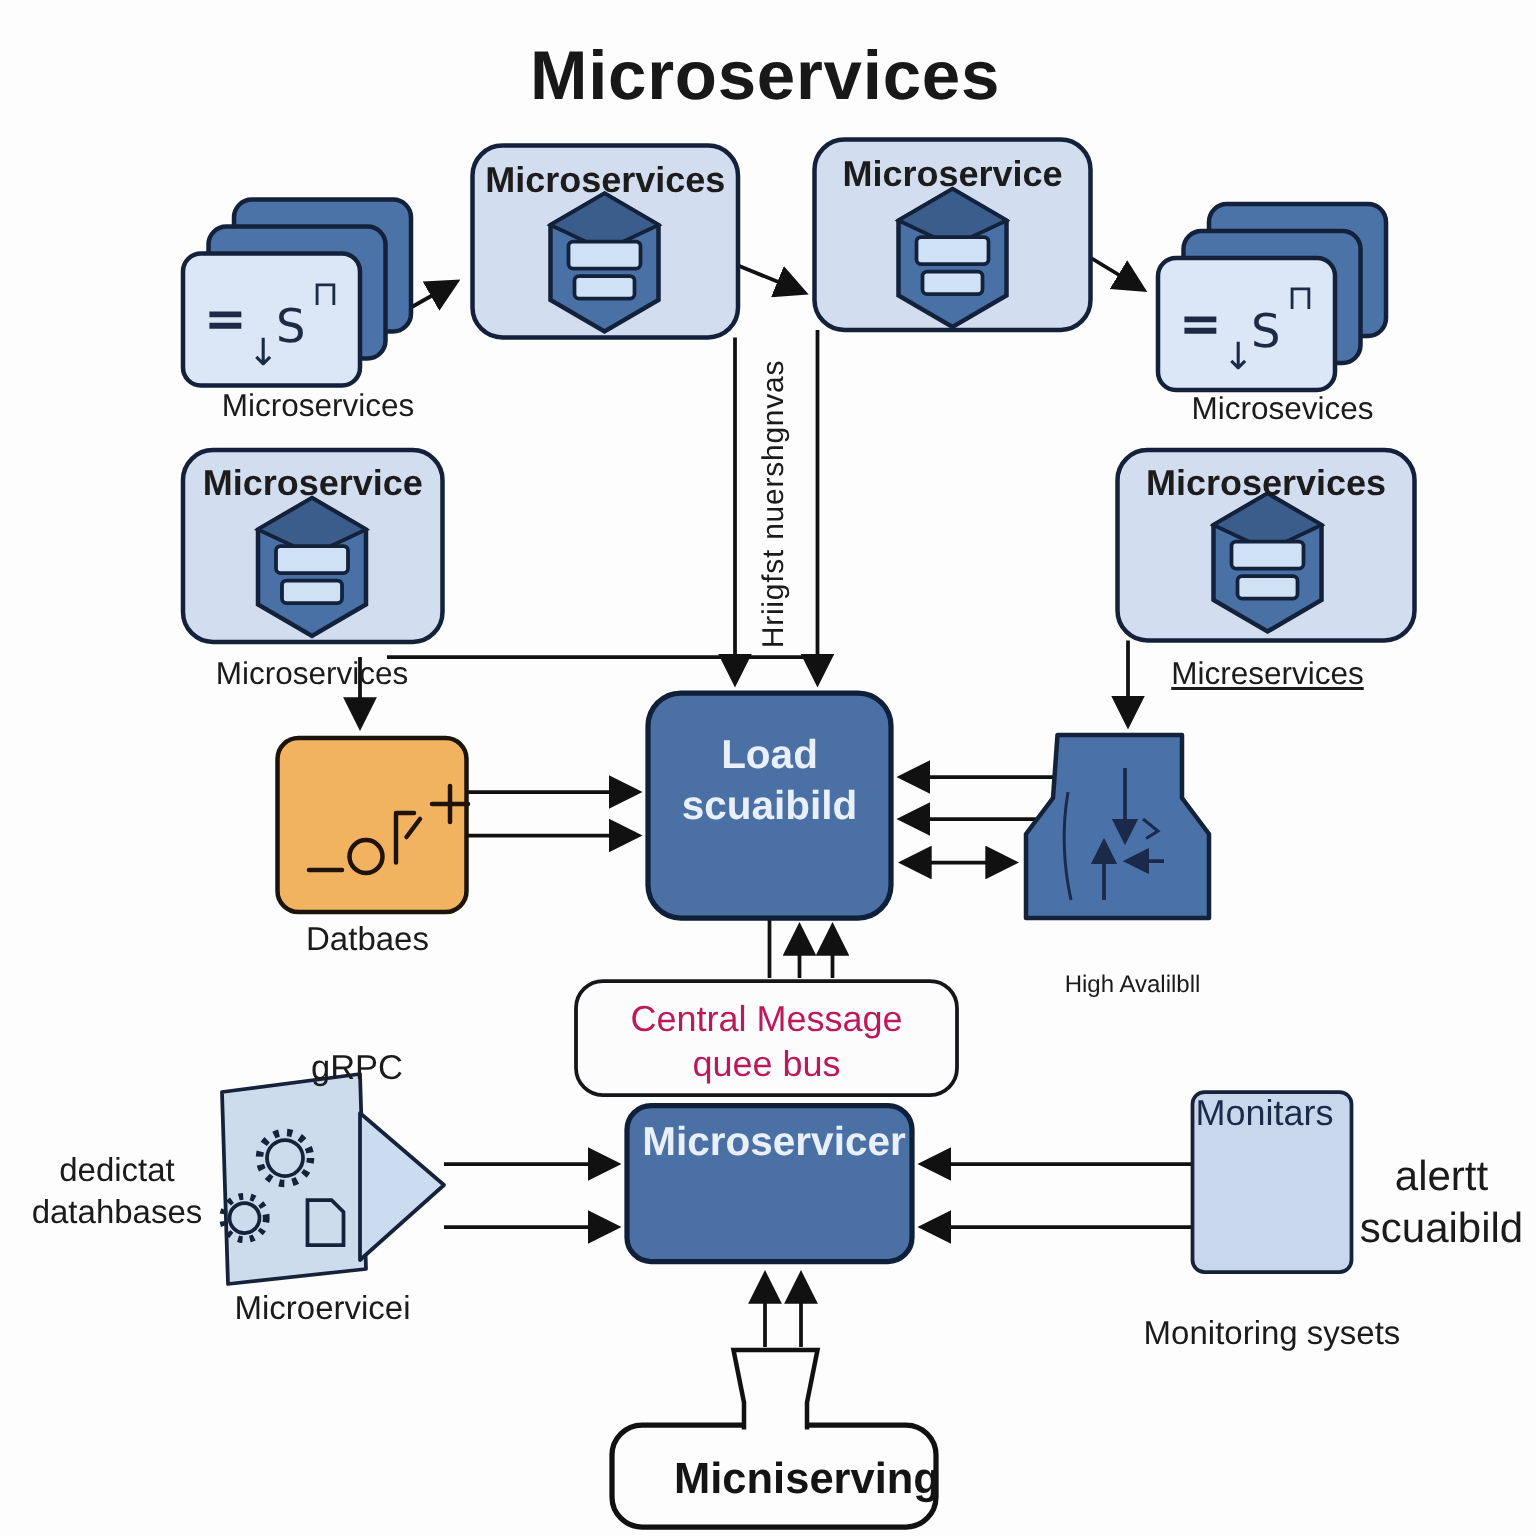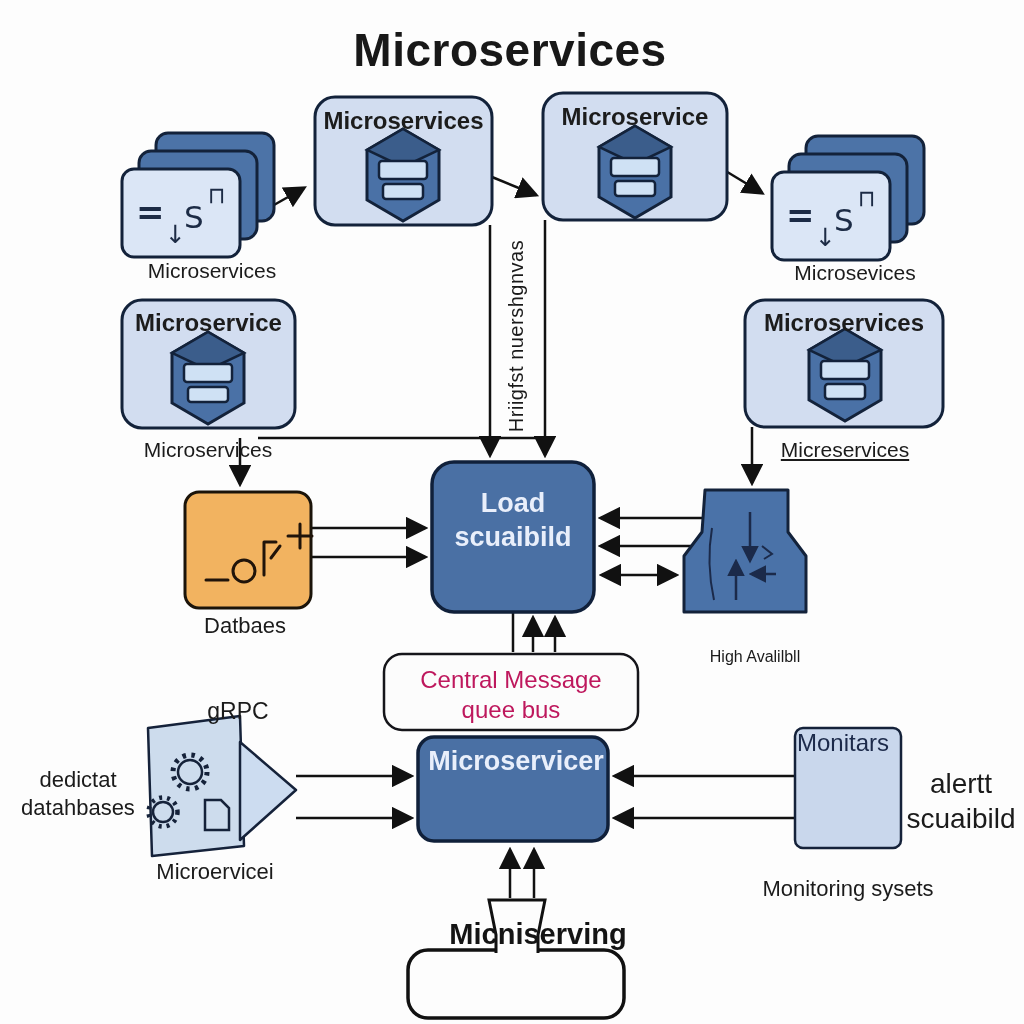--- a/index.html
+++ b/index.html
@@ -179,14 +179,14 @@
   <div class="lbl caption" style="left:178px;top:697px;width:120px;font-size:23px;">gRPC</div>
   <div class="lbl caption pre" style="left:8px;top:766px;width:140px;font-size:22px;">dedictat
 datahbases</div>
   <div class="lbl caption" style="left:130px;top:858px;width:170px;font-size:22px;">Microervicei</div>
 
   <div class="lbl" style="left:795px;top:728px;width:96px;font-size:24px;color:#1c2a4a;">Monitars</div>
   <div class="lbl caption pre" style="left:905px;top:766px;width:112px;font-size:28px;">alertt
 scuaibild</div>
   <div class="lbl caption" style="left:758px;top:858px;width:180px;font-size:22px;margin-top:17px;">Monitoring sysets</div>
 
-  <div class="lbl bigbottom" style="left:408px;top:916px;width:260px;">Micniserving</div>
+  <div class="lbl bigbottom" style="left:408px;top:968px;width:260px;">Micniserving</div>
 </div>
 
 </body></html>

